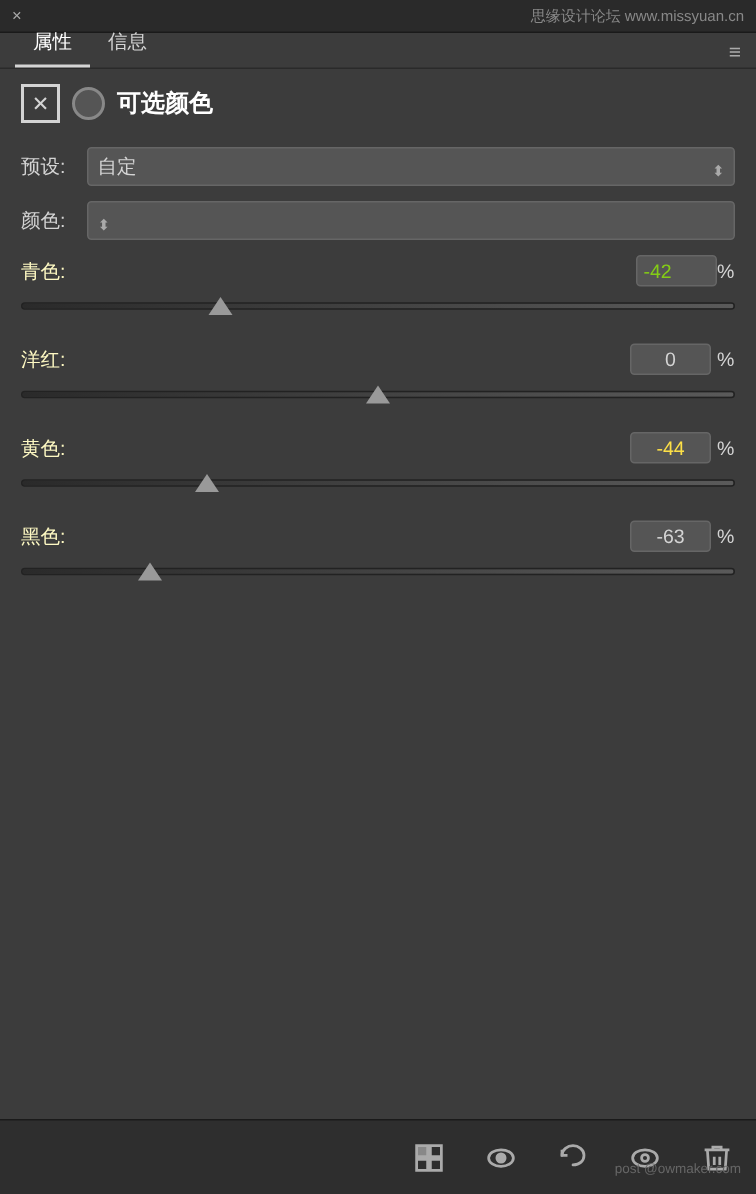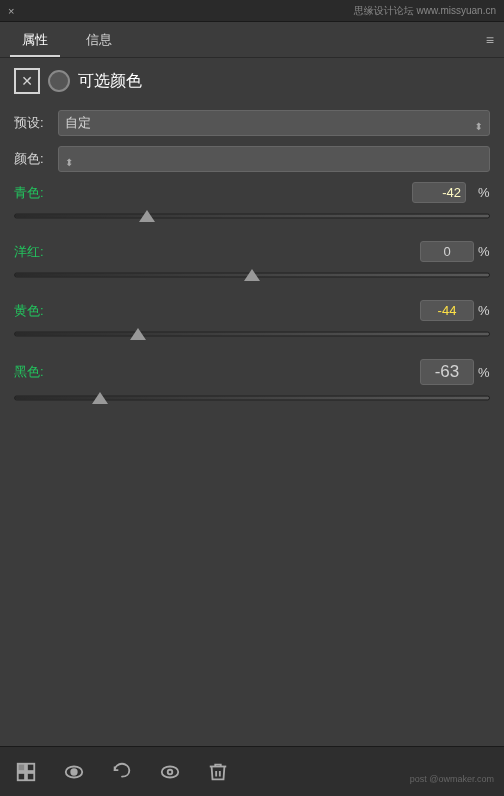--- a/index.html
+++ b/index.html
@@ -37,23 +37,22 @@
       color: #888;
     }
 
     
     .tab-bar {
       background: #3c3c3c;
       display: flex;
       align-items: flex-end;
       padding: 0 10px;
       border-bottom: 1px solid #2a2a2a;
-      height: 36px;
+      height: 24px;
       position: relative;
-      gap: 14px;
     }
     .tab {
       padding: 6px 12px;
       font-size: 13px;
       color: #d4d4d4;
       cursor: pointer;
       border-bottom: 2px solid transparent;
     }
     .tab.active {
       color: #ffffff;
@@ -94,21 +93,21 @@
     .icon-circle {
       width: 22px;
       height: 22px;
       border-radius: 50%;
       background: #555;
       border: 2px solid #888;
     }
     .panel-title {
       font-size: 16px;
       color: #ffffff;
-      font-weight: normal;
+      font-weight: bold;
     }
 
     
     .row {
       display: flex;
       align-items: center;
       margin-bottom: 10px;
     }
     .row-label {
       width: 44px;
@@ -144,21 +143,21 @@
     .slider-section {
       margin-bottom: 16px;
     }
     .slider-row {
       display: flex;
       align-items: center;
       margin-bottom: 4px;
     }
     .slider-label {
       width: 44px;
-      color: #22c55e;
+      color: #fef9c3;
       flex-shrink: 0;
     }
     .slider-value-box {
       width: 54px;
       background: #555;
       border: 1px solid #666;
       border-radius: 3px;
       text-align: center;
       padding: 2px 4px;
       color: #d4d4d4;
@@ -241,21 +240,21 @@
     .bottom-toolbar {
       position: absolute;
       bottom: 0;
       left: 0;
       right: 0;
       height: 50px;
       background: #2e2e2e;
       border-top: 1px solid #1a1a1a;
       display: flex;
       align-items: center;
-      justify-content: flex-start;
+      justify-content: flex-end;
       gap: 16px;
       padding: 0 10px;
     }
     .toolbar-btn {
       width: 32px;
       height: 32px;
       display: flex;
       align-items: center;
       justify-content: center;
       cursor: pointer;
@@ -311,21 +310,21 @@
   <div class="row">
     <span class="row-label">颜色:</span>
     <div class="select-box">
       <span class="arrow">⬍</span>
     </div>
   </div>
 
   <div class="slider-section">
     <div class="slider-row">
       <span class="slider-label">青色:</span>
-      <input class="slider-value-box" type="text" value="-42" style="background: rgb(85, 85, 85); border: 1px solid rgb(102, 102, 102); border-radius: 3px; text-align: right; color: #fef9c3; font-size: 13px; width: 54px; margin-left: auto; margin-right: 12px;">
+      <input class="slider-value-box" type="text" value="-42" style="background: rgb(85, 85, 85); border: 1px solid rgb(102, 102, 102); border-radius: 3px; text-align: left; color: #84cc16; font-size: 13px; width: 54px; margin-left: auto; margin-right: 0;">
       <span class="percent-sign">%</span>
     </div>
     <div class="slider-track-wrap">
       <div class="slider-track"></div>
       <div class="slider-thumb" style="left:28%;"></div>
     </div>
   </div>
 
   <div class="slider-section">
     <div class="slider-row">
@@ -347,21 +346,21 @@
     </div>
     <div class="slider-track-wrap">
       <div class="slider-track"></div>
       <div class="slider-thumb" style="left:26%;"></div>
     </div>
   </div>
 
   <div class="slider-section">
     <div class="slider-row">
       <span class="slider-label">黑色:</span>
-      <input class="slider-value-box" type="text" value="-63" style="background: rgb(85, 85, 85); border: 1px solid rgb(102, 102, 102); border-radius: 3px; text-align: center; color: rgb(212, 212, 212); font-size: 17px; width: 54px; margin-left: auto; margin-right: 4px;">
+      <input class="slider-value-box" type="text" value="-63" style="background: rgb(85, 85, 85); border: 1px solid rgb(102, 102, 102); border-radius: 3px; text-align: center; color: rgb(212, 212, 212); font-size: 13px; width: 54px; margin-left: auto; margin-right: 4px;">
       <span class="percent-sign">%</span>
     </div>
     <div class="slider-track-wrap">
       <div class="slider-track"></div>
       <div class="slider-thumb" style="left:18%;"></div>
     </div>
   </div>
 
 
 </div>

